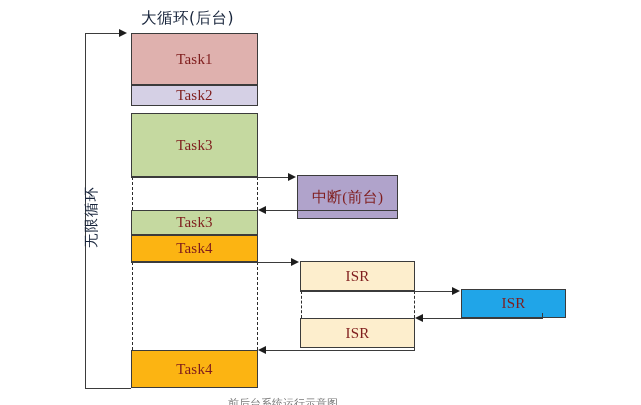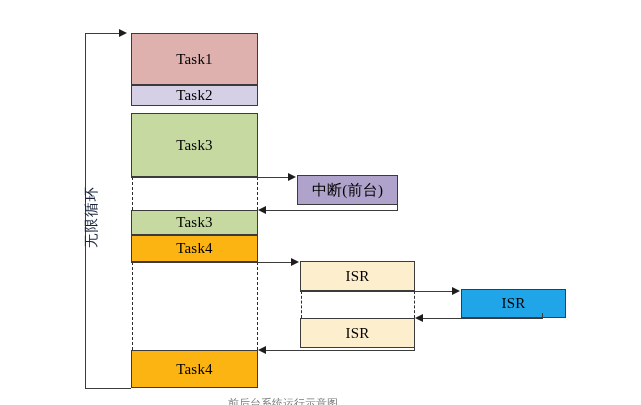--- a/index.html
+++ b/index.html
@@ -17,21 +17,21 @@
     background: #ffffff;
     overflow: hidden;
   }
   .box {
     position: absolute;
     box-sizing: border-box;
     border: 1.3px solid #3b3b3b;
     display: flex;
     align-items: center;
     justify-content: center;
-    color: #000000;
+    color: #7f1d1d;
     font-size: 15px;
     letter-spacing: 0.2px;
     white-space: nowrap;
   }
   .label {
     position: absolute;
     color: #16233a;
     white-space: nowrap;
     font-size: 16px;
   }
@@ -85,20 +85,21 @@
     color: #7a7a7a;
     white-space: nowrap;
     overflow: hidden;
   }
 </style>
 </head>
 <body>
 
 <div id="canvas">
 
+  <div class="label label-cn" style="left:141px; top:8px;">大循环(后台)</div>
 
   <div class="vline" style="left:85px; top:33px; height:355px;"></div>
   <div class="hline" style="left:85px; top:33px; width:36px;"></div>
   <div class="arrow-r" style="left:119px; top:28.5px;"></div>
   <div class="hline" style="left:85px; top:388px; width:46px;"></div>
 
   <div class="vlabel" style="left:82px; top:248px; transform: rotate(-90deg);">无限循环</div>
 
   <div class="box" style="left:131px; top:33px; width:127px; height:52px; background:#dfb1ae;">Task1</div>
 
@@ -114,21 +115,21 @@
 
   <div class="vdash" style="left:132.3px; top:177px; height:33px;"></div>
   <div class="vdash" style="left:256.7px; top:177px; height:33px;"></div>
 
   <div class="vdash" style="left:132.3px; top:262px; height:88px;"></div>
   <div class="vdash" style="left:256.7px; top:262px; height:88px;"></div>
 
   <div class="hline" style="left:131px; top:177px; width:127px;"></div>
   <div class="hline" style="left:131px; top:262px; width:127px;"></div>
 
-  <div class="box" style="left:297px; top:175px; width:101px; height:30px; background:#b0a3cb;">中断(前台)</div>
+  <div class="box" style="left:297px; top:175px; width:101px; height:44px; background:#b0a3cb;">中断(前台)</div>
 
   <div class="hline" style="left:258px; top:177px; width:32px;"></div>
   <div class="arrow-r" style="left:288px; top:172.5px;"></div>
 
   <div class="hline" style="left:266px; top:210px; width:132px;"></div>
   <div class="arrow-l" style="left:258px; top:205.5px;"></div>
   <div class="vline" style="left:397px; top:205px; height:6px;"></div>
 
   <div class="box" style="left:300px; top:261px; width:115px; height:30px; background:#fdeecd;">ISR</div>
 

